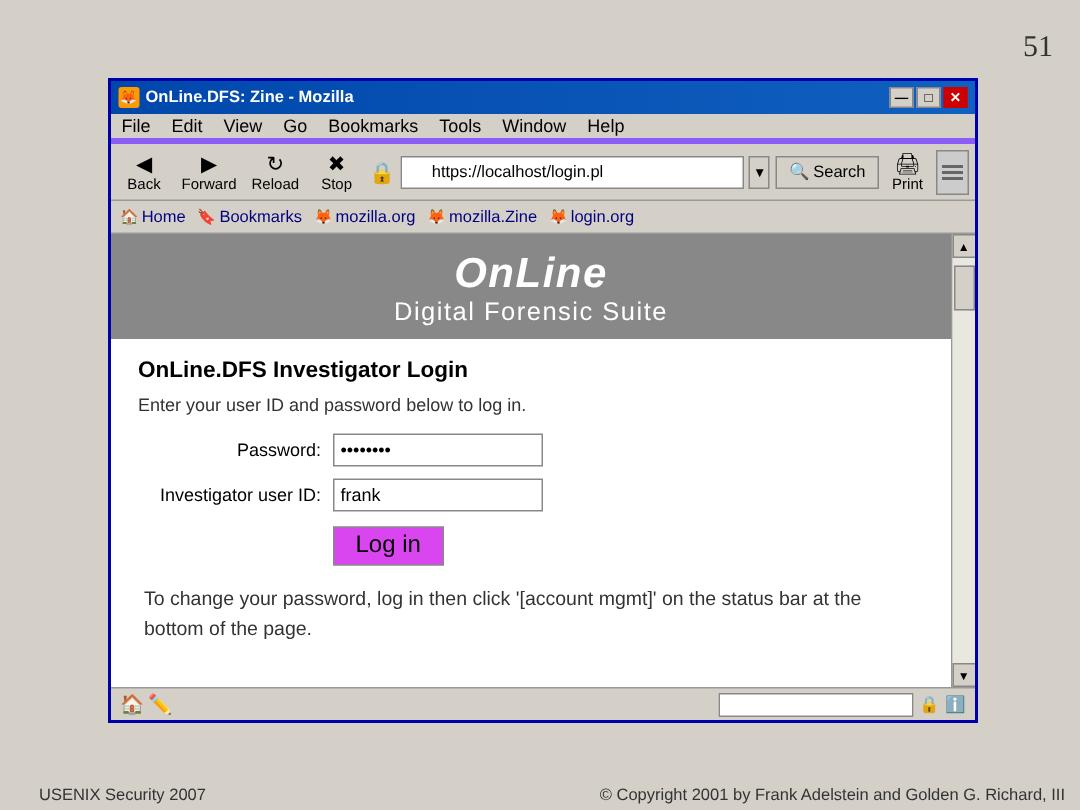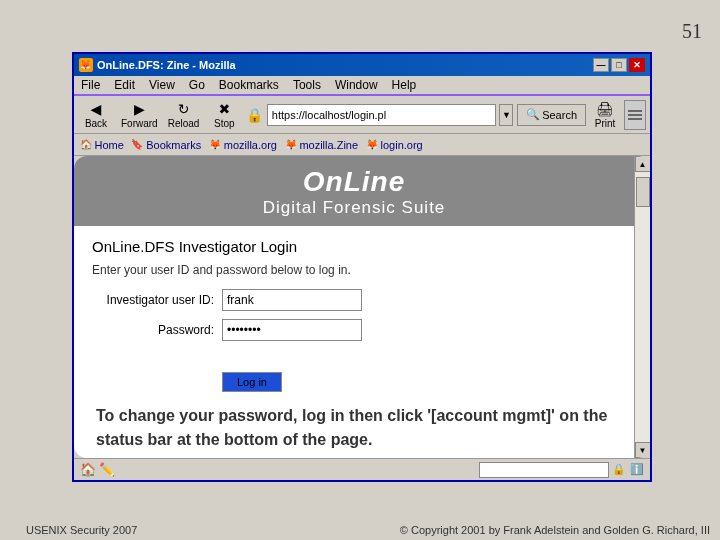--- a/index.html
+++ b/index.html
@@ -94,21 +94,21 @@
     }
     .title-btn.close { background: #cc0000; color: white; border-color: #cc0000; }
 
     
     .menu-bar {
       background: #d4d0c8;
       padding: 2px 4px;
       display: flex;
       gap: 8px;
       font-size: 12px;
-      border-bottom: 2px solid #8b5cf6;
+      border-bottom: 4px solid #8b5cf6;
       height: 20px;
       align-items: center;
       flex-shrink: 0;
     }
     .menu-item {
       cursor: pointer;
       padding: 0 3px;
       color: #000;
     }
 
@@ -148,21 +148,21 @@
       flex: 1;
       gap: 3px;
     }
     .address-icon {
       font-size: 14px;
     }
     .address-input {
       flex: 1;
       height: 22px;
       border: 1px solid #888;
-      padding: 2px 4px;
+      padding: 2px 20px;
       font-size: 11px;
       background: white;
     }
     .address-dropdown {
       width: 14px;
       height: 22px;
       border: 1px solid #888;
       background: #d4d0c8;
       font-size: 9px;
       display: flex;
@@ -214,21 +214,20 @@
     .bm-icon {
       font-size: 10px;
       color: #ff9900;
     }
 
     
     .content-area {
       display: flex;
       flex: 1;
       overflow: hidden;
-      border-radius: 13px;
     }
     .page-content {
       flex: 1;
       background: white;
       overflow-y: auto;
       padding: 0;
     }
     .scrollbar {
       width: 16px;
       background: #d4d0c8;
@@ -286,21 +285,21 @@
       letter-spacing: 1px;
     }
 
     
     .login-area {
       padding: 12px 18px;
       background: white;
     }
     .login-title {
       font-size: 15px;
-      font-weight: normal;
+      font-weight: bold;
       color: #000;
       margin-bottom: 8px;
     }
     .login-desc {
       font-size: 12px;
       color: #333;
       margin-bottom: 12px;
     }
     .form-table {
       margin-left: 10px;
@@ -324,33 +323,31 @@
       border: 1px solid #888;
       padding: 2px 4px;
       font-size: 12px;
       background: white;
     }
     .login-btn-container {
       margin-left: 130px;
       margin-bottom: 12px;
     }
     .login-btn {
-      background: #1d4ed8;
+      background: #d946ef;
       border: 1px solid #888;
       padding: 3px 14px;
-      font-size: 11px;
-      cursor: pointer;
-      margin-top: 21px;
+      font-size: 16px;
+      cursor: pointer;
     }
     .footer-text {
-      font-size: 16px;
+      font-size: 13px;
       color: #333;
       line-height: 1.5;
       padding: 0 4px;
-      font-weight: bold;
     }
 
     
     .status-bar {
       background: #d4d0c8;
       border-top: 1px solid #999;
       padding: 2px 6px;
       display: flex;
       align-items: center;
       gap: 4px;
@@ -506,26 +503,26 @@
         <div class="online-logo">OnLine</div>
         <div class="online-subtitle">Digital Forensic Suite</div>
       </div>
 
       <div class="login-area">
         <div class="login-title">OnLine.DFS Investigator Login</div>
         <div class="login-desc">Enter your user ID and password below to log in.</div>
 
         <div class="form-table">
           <div class="form-row">
+            <div class="form-label">Password:</div>
+            <input class="form-input" type="password" value="12345678" style="">
+          </div>
+          <div class="form-row">
             <div class="form-label">Investigator user ID:</div>
             <input class="form-input" type="text" value="frank" style="">
-          </div>
-          <div class="form-row">
-            <div class="form-label">Password:</div>
-            <input class="form-input" type="password" value="12345678" style="">
           </div>
         </div>
 
         <div class="login-btn-container">
           <button class="login-btn">Log in</button>
         </div>
 
         <div class="footer-text">To change your password, log in then click '[account mgmt]' on the status bar at the bottom of the page.</div>
       </div>
 

